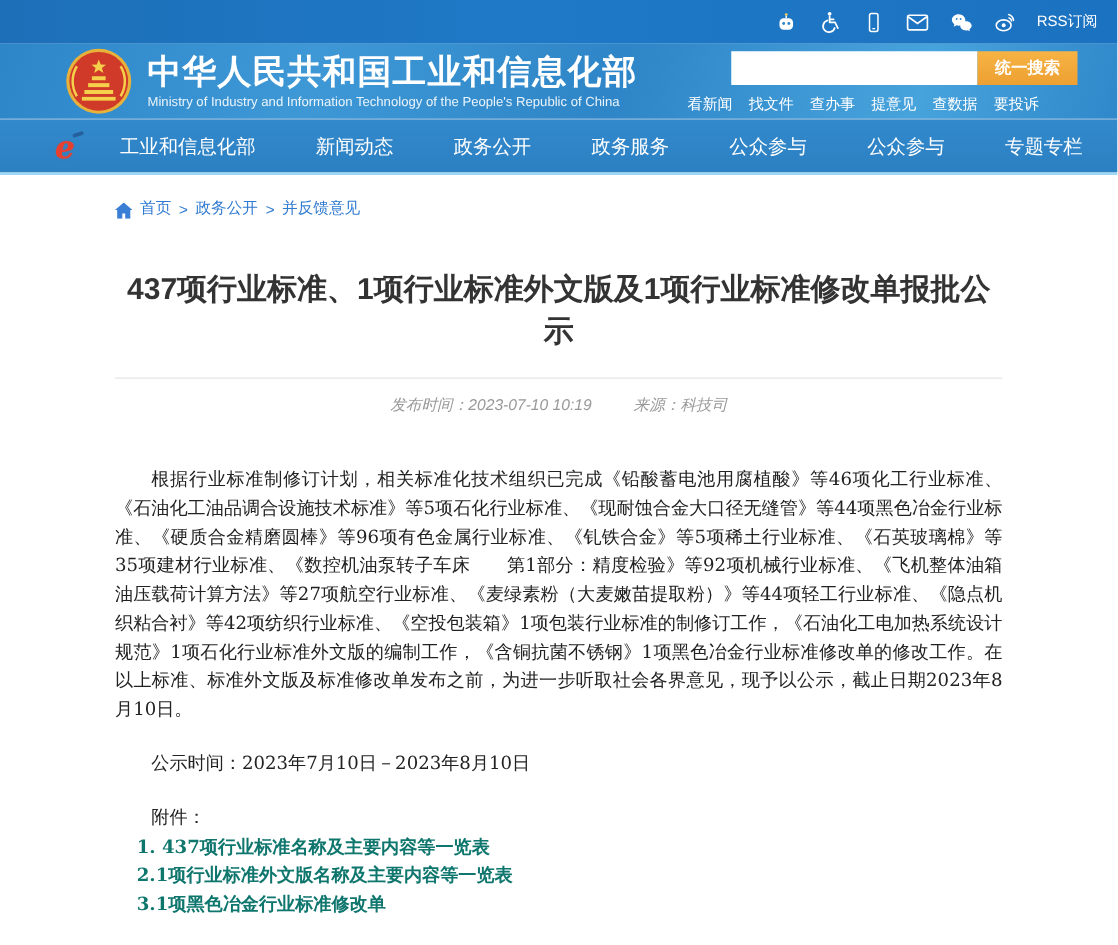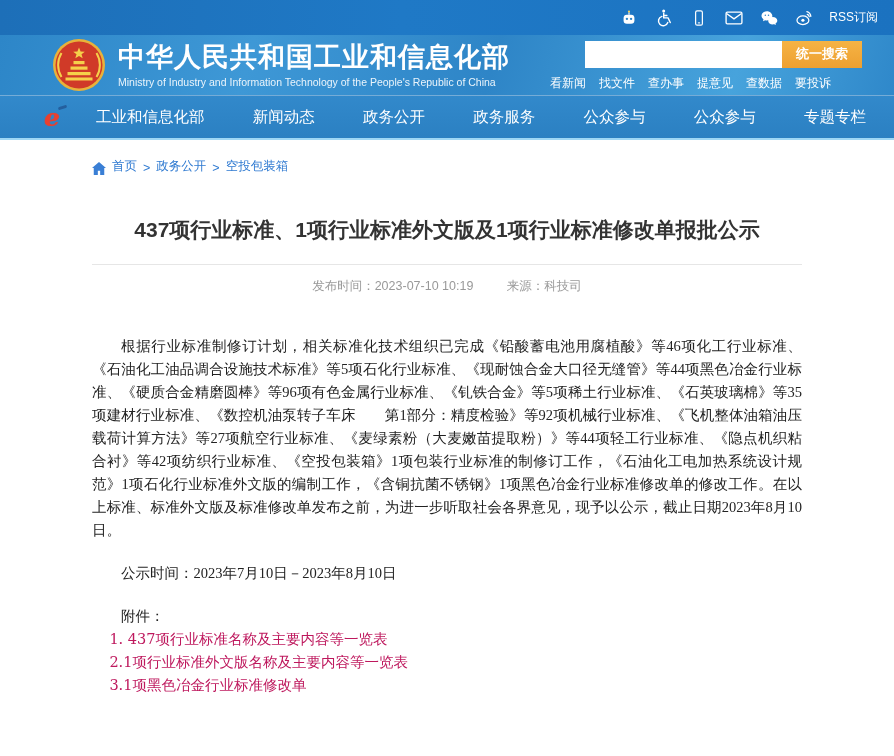--- a/index.html
+++ b/index.html
@@ -65,35 +65,35 @@
   
   .content { padding: 0 92px 26px; background:#fff; }
   .breadcrumb {
     margin-top: 18px; display:flex; align-items:flex-end; gap:6px;
     font-size:12.5px; color:#2f7ad1;
   }
   .breadcrumb a { color:#2f7ad1; text-decoration:none; cursor:pointer; }
   .crumb-sep { color:#2f7ad1; }
   .article-title {
     margin-top: 40px; text-align:center;
-    font-size: 21px; font-weight: bold; color:#333; line-height:1.4;
+    font-size: 24px; font-weight: bold; color:#333; line-height:1.4;
   }
   .title-divider { margin-top: 20px; border-top: 1px solid #e6e6e6; }
-  .meta { margin-top: 13px; text-align:center; color:#999; font-size:12.5px; }
+  .meta { margin-top: 13px; text-align:center; color:#999; font-size:12.5px;font-style:italic; }
   .meta span + span { margin-left: 30px; }
   .article-body {
     margin-top: 40px;
     font-family: "DejaVu Serif", serif;
     font-size: 14.5px; line-height: 23px; color: #222;
     text-align: justify;
   }
-  .article-body p { text-indent: 2em; margin-bottom: 20px; font-family: Liberation Serif, serif; }
+  .article-body p { text-indent: 2em; margin-bottom: 20px; }
   .attach-label { margin-bottom: 0 !important; }
   .attachments { padding-left: 1.2em; }
-  .attachments a { display:block; color:#be185d; text-decoration:none; cursor:pointer; line-height:23px; }
+  .attachments a { display:block; color:#0f766e; text-decoration:none; cursor:pointer; line-height:23px;font-weight:bold; }
   svg { display:block; }
 </style>
 </head>
 <body>
 
 <div class="topbar">
   <span class="tico">
     <svg viewBox="0 0 24 24" width="20" height="20">
       <circle cx="12" cy="4.3" r="1.3" fill="#ffd34d"></circle>
       <line x1="12" y1="5.4" x2="12" y2="8" stroke="#fff" stroke-width="1.4"></line>
@@ -195,21 +195,21 @@
   <div class="breadcrumb">
     <span class="tico" style="width:14px;height:13px;">
       <svg viewBox="0 0 24 22" width="14" height="13">
           <path d="M12 0L0 10h3v12h7v-7h4v7h7V10h3z" fill="#3a7fd5"></path>
         </svg>
     </span>
     <a>首页</a>
     <span class="crumb-sep">&gt;</span>
     <a>政务公开</a>
     <span class="crumb-sep">&gt;</span>
-    <span>空投包装箱</span>
+    <span>并反馈意见</span>
   </div>
 
   <h1 class="article-title">437项行业标准、1项行业标准外文版及1项行业标准修改单报批公示</h1>
 
   <div class="title-divider"></div>
 
   <div class="meta">
     <span>发布时间：2023-07-10 10:19</span>
     <span>来源：科技司</span>
   </div>

